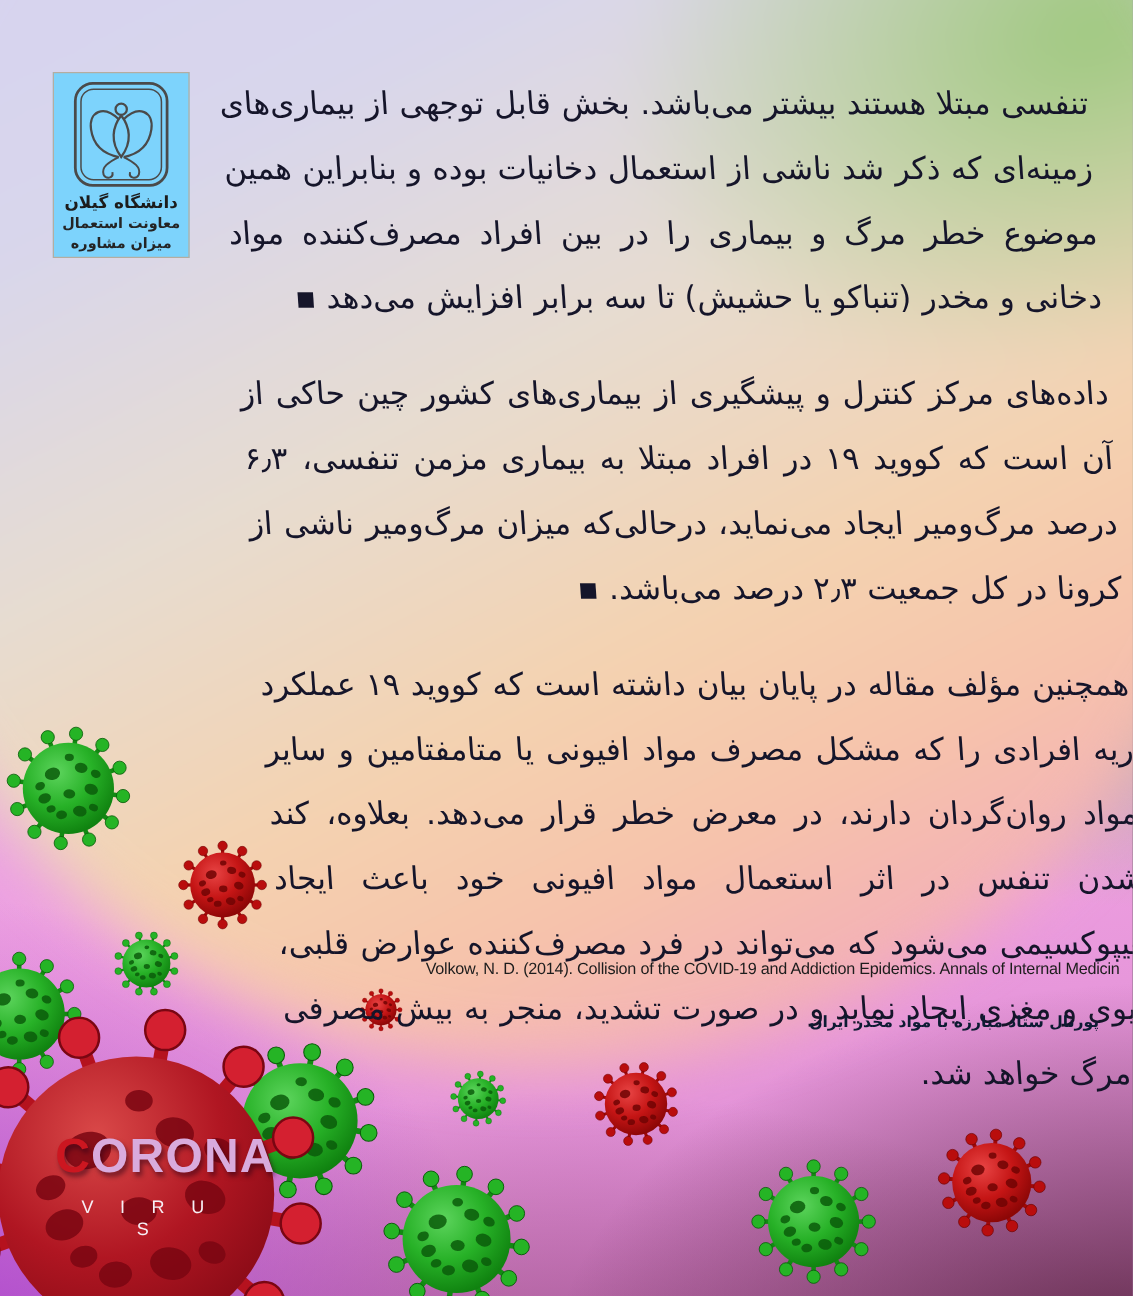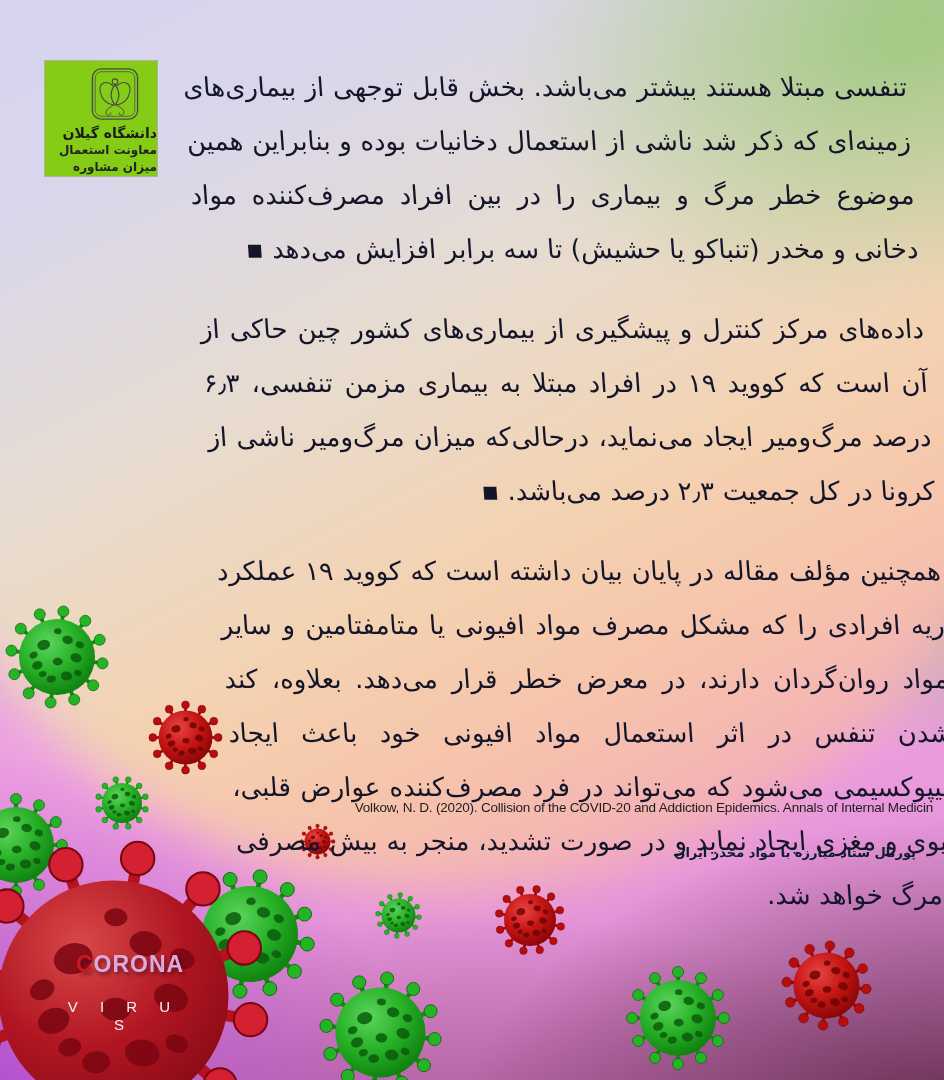--- a/index.html
+++ b/index.html
@@ -23,23 +23,23 @@
     position:absolute;left:-140px;top:-300px;width:1200px;height:1190px;
     border-radius:50%;
     transform:rotate(-15deg);
     background:
       radial-gradient(45% 30% at 92% 38%, rgba(140,195,105,0.80), rgba(140,195,105,0) 75%),
       linear-gradient(168deg, #d6d2f0 8%, #d8d6ec 30%, #e7dcd0 50%, #f4d2b0 68%, #f6c3ab 80%, #f2a9bb 95%);
     filter:blur(24px);
   }
   
   .logo-box{
-    position:absolute;left:44px;top:60px;width:114px;height:117px;
-    background:#84cc16;border:1px solid #b5ada0;
-    display:flex;flex-direction:column;align-items:flex-end;
+    position:absolute;left:44px;top:60px;width:114px;height:155px;
+    background:#7dd3fc;border:1px solid #b5ada0;
+    display:flex;flex-direction:column;align-items:center;
     padding-top:7px;box-sizing:border-box;
     z-index:6;
   }
   .logo-box svg{display:block;}
   .logo-line1{font-size:14px;font-weight:bold;color:#1c1c1c;margin-top:4px;line-height:18px;}
   .logo-line2,.logo-line3{font-size:12px;font-weight:bold;color:#242424;line-height:17px;}
   
   .text-block{
     position:absolute;top:60px;right:8px;width:724px;
     direction:rtl;
@@ -68,25 +68,24 @@
   
   .virus-layer{position:absolute;inset:0;z-index:2;}
   .virus{position:absolute;overflow:visible;}
   
   .corona-mark{
     position:absolute;left:46px;top:944px;width:148px;
     text-align:center;z-index:3;
     font-family:"Liberation Sans",sans-serif;
   }
   .corona-line1{
-    font-size:23px;font-weight:bold;letter-spacing:1px;
+    font-size:40px;font-weight:bold;letter-spacing:1px;
     color:#d9abdd;
     text-shadow:2px 3px 4px rgba(40,0,20,0.55);
     line-height:40px;
-    margin-left:20px;
   }
   .corona-line1 .c-red{color:#cc1620;}
   .corona-line2{
     font-size:15px;color:#f7f0f6;letter-spacing:9px;
     padding-left:7px;margin-top:14px;line-height:18px;
   }
   .defs-holder{position:absolute;width:0;height:0;overflow:hidden;}
 </style>
 </head>
 <body>
@@ -611,16 +610,16 @@
     <div class="logo-line2">معاونت استعمال</div>
     <div class="logo-line3">میزان مشاوره</div>
   </div>
 
   <div class="text-block">
     <p>تنفسی مبتلا هستند بیشتر می‌باشد. بخش قابل توجهی از بیماری‌های زمینه‌ای که ذکر شد ناشی از استعمال دخانیات بوده و بنابراین همین موضوع خطر مرگ و بیماری را در بین افراد مصرف‌کننده مواد دخانی و مخدر (تنباکو یا حشیش) تا سه برابر افزایش می‌دهد ▪</p>
     <p>داده‌های مرکز کنترل و پیشگیری از بیماری‌های کشور چین حاکی از آن است که کووید ۱۹ در افراد مبتلا به بیماری مزمن تنفسی، ۶٫۳ درصد مرگ‌ومیر ایجاد می‌نماید، درحالی‌که میزان مرگ‌ومیر ناشی از کرونا در کل جمعیت ۲٫۳ درصد می‌باشد. ▪</p>
     <p>همچنین مؤلف مقاله در پایان بیان داشته است که کووید ۱۹ عملکرد ریه افرادی را که مشکل مصرف مواد افیونی یا متامفتامین و سایر مواد روان‌گردان دارند، در معرض خطر قرار می‌دهد. بعلاوه، کند شدن تنفس در اثر استعمال مواد افیونی خود باعث ایجاد هیپوکسیمی می‌شود که می‌تواند در فرد مصرف‌کننده عوارض قلبی، ریوی و مغزی ایجاد نماید و در صورت تشدید، منجر به بیش مصرفی و مرگ خواهد شد.</p>
   </div>
 
-  <div class="citation">Volkow, N. D. (2020). Collision of the COVID-20 and Addiction Epidemics. Annals of Internal Medicin</div>
+  <div class="citation">Volkow, N. D. (2014). Collision of the COVID-19 and Addiction Epidemics. Annals of Internal Medicin</div>
   <div class="source">پورتال ستاد مبارزه با مواد مخدر ایران</div>
 
 </div>
 
 </body></html>

